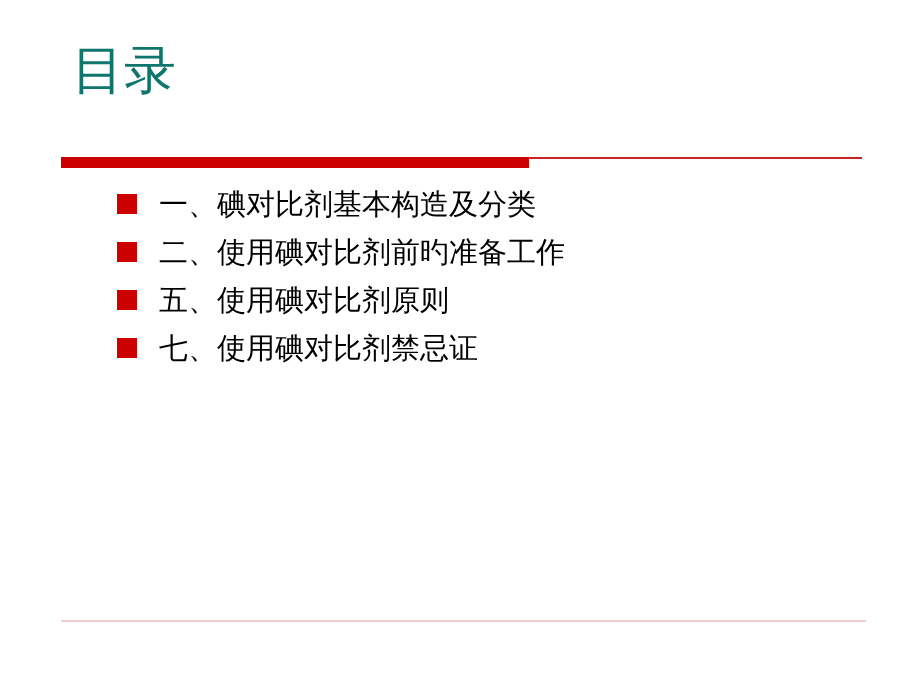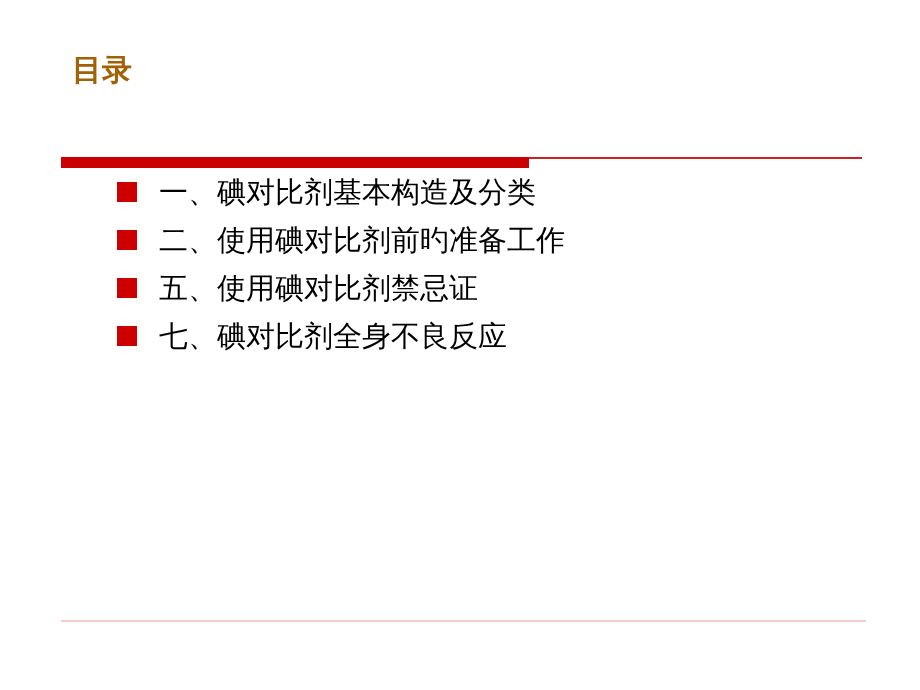--- a/index.html
+++ b/index.html
@@ -1,22 +1,22 @@
 <!DOCTYPE html>
 <html><head>
 <meta charset="utf-8">
 <style>
   html, body { margin:0; padding:0; background:#ffffff; }
   .slide { position:relative; width:920px; height:690px; background:#ffffff; overflow:hidden;
            font-family:"DejaVu Sans","Liberation Sans",sans-serif; color:#000; }
-  .title { position:absolute; left:72px; top:44px; font-size:30px; line-height:52px; color:#a16207;font-weight:bold; }
+  .title { position:absolute; left:72px; top:44px; font-size:52px; line-height:52px; color:#0f766e; }
   .rule-thick { position:absolute; left:61px; top:157px; width:468px; height:11px; background:#cc0000; }
   .rule-thin { position:absolute; left:529px; top:157px; width:333px; height:2px; background:#cc2222; }
   .rule-bottom { position:absolute; left:61px; top:620px; width:805px; height:2px; background:#f2cccc; }
-  .list { position:absolute; left:117px; top:168px; margin:0; padding:0; list-style:none; }
+  .list { position:absolute; left:117px; top:180px; margin:0; padding:0; list-style:none; }
   .item { position:relative; display:flex; align-items:flex-start; font-size:29px; line-height:48px; }
   .bullet { width:20px; height:20px; background:#cc0000; margin-top:14px; margin-right:22px; flex:0 0 auto; }
   .item-text { white-space:pre-wrap; width:650px; }
 </style>
 </head>
 <body>
 
 <div class="slide">
   <div class="title">目录</div>
   <div class="rule-thick"></div>
@@ -26,22 +26,22 @@
     <li class="item">
       <span class="bullet"></span>
       <span class="item-text">一、碘对比剂基本构造及分类</span>
     </li>
     <li class="item">
       <span class="bullet"></span>
       <span class="item-text">二、使用碘对比剂前旳准备工作</span>
     </li>
     <li class="item">
       <span class="bullet"></span>
-      <span class="item-text">五、使用碘对比剂禁忌证</span>
+      <span class="item-text">五、使用碘对比剂原则</span>
     </li>
     <li class="item">
       <span class="bullet"></span>
-      <span class="item-text">七、碘对比剂全身不良反应</span>
+      <span class="item-text">七、使用碘对比剂禁忌证</span>
     </li>
   </ul>
 
   <div class="rule-bottom"></div>
 </div>
 
 </body></html>

